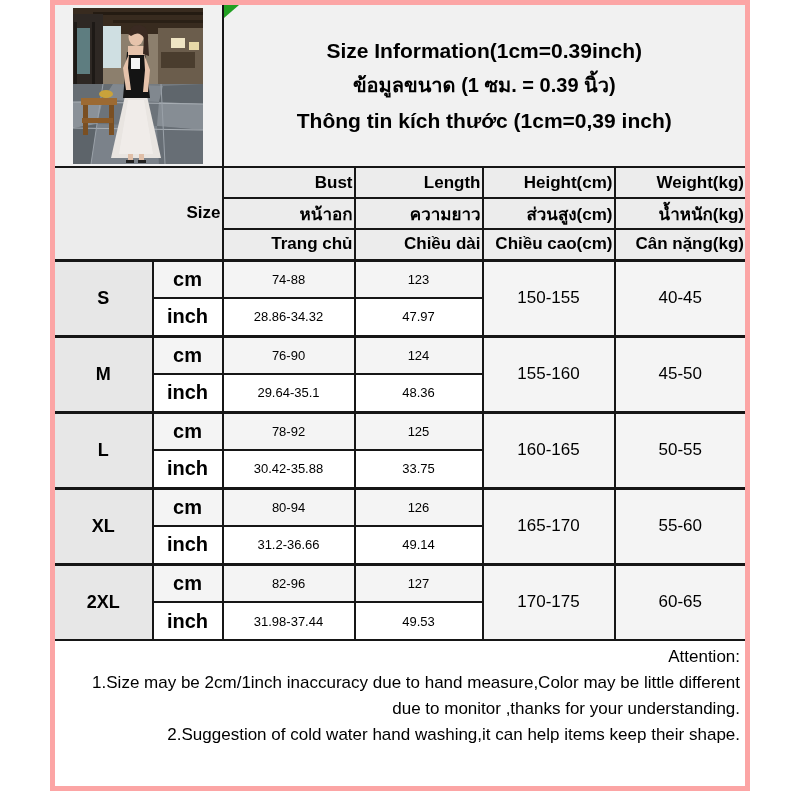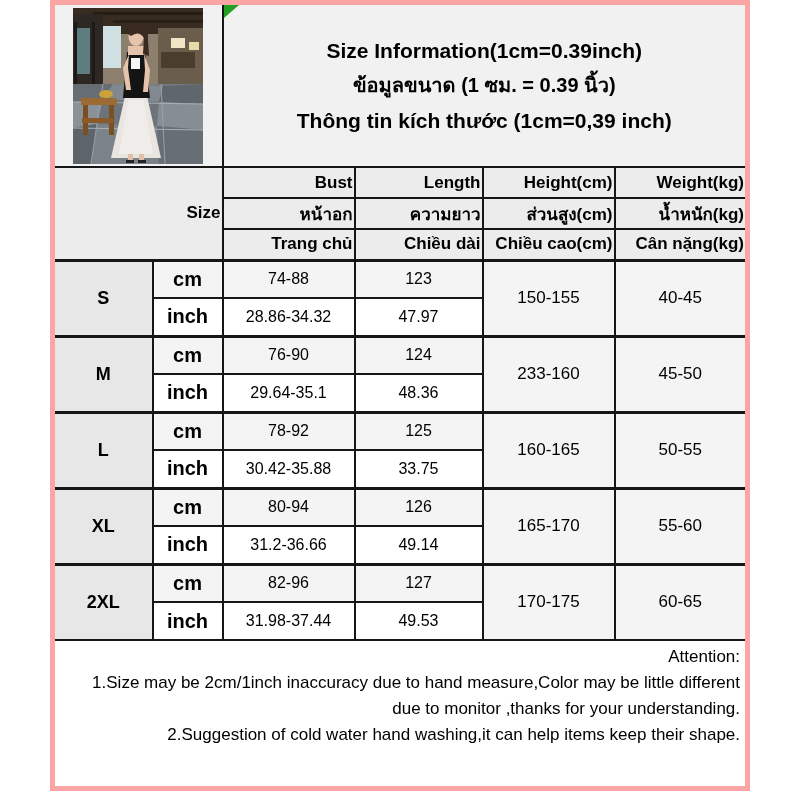--- a/index.html
+++ b/index.html
@@ -36,21 +36,21 @@
   tr.colhead-row { height: 31px; }
   tr.colhead-row td { background: #ececec; font-weight: bold; font-size: 17px; text-align: right; }
   td.size-head { background: #e7e7e7; font-weight: bold; font-size: 33px; }
 
   
   tr.cm-row, tr.inch-row { height: 38px; }
   tr.cm-row td { background: #f4f4f4; border-top-width: 3px; }
   tr.inch-row td { background: #ffffff; }
   td.size-cell { background: #e7e7e7 !important; font-weight: bold; font-size: 18px; }
   td.unit-cell { font-weight: bold; font-size: 20px; }
-  td.val-cell { font-size: 16px; font-weight: normal; }
+  td.val-cell { font-size: 13px; font-weight: normal; }
   td.merge-cell { background: #f4f4f4 !important; font-size: 17px; font-weight: normal; }
 
   
   tr.attention-row { height: 148px; }
   td.attention-cell {
     background: #ffffff; text-align: right; vertical-align: top;
     padding: 3px 5px 0 5px; font-size: 17px; line-height: 26px;
   }
 </style>
 </head>
@@ -158,21 +158,21 @@
         <td class="unit-cell">inch</td>
         <td class="val-cell">28.86-34.32</td>
         <td class="val-cell">47.97</td>
       </tr>
 
       <tr class="cm-row">
         <td class="size-cell" rowspan="2">M</td>
         <td class="unit-cell">cm</td>
         <td class="val-cell">76-90</td>
         <td class="val-cell">124</td>
-        <td class="merge-cell" rowspan="2">233-160</td>
+        <td class="merge-cell" rowspan="2">155-160</td>
         <td class="merge-cell" rowspan="2">45-50</td>
       </tr>
       <tr class="inch-row">
         <td class="unit-cell">inch</td>
         <td class="val-cell">29.64-35.1</td>
         <td class="val-cell">48.36</td>
       </tr>
 
       <tr class="cm-row">
         <td class="size-cell" rowspan="2">L</td>

